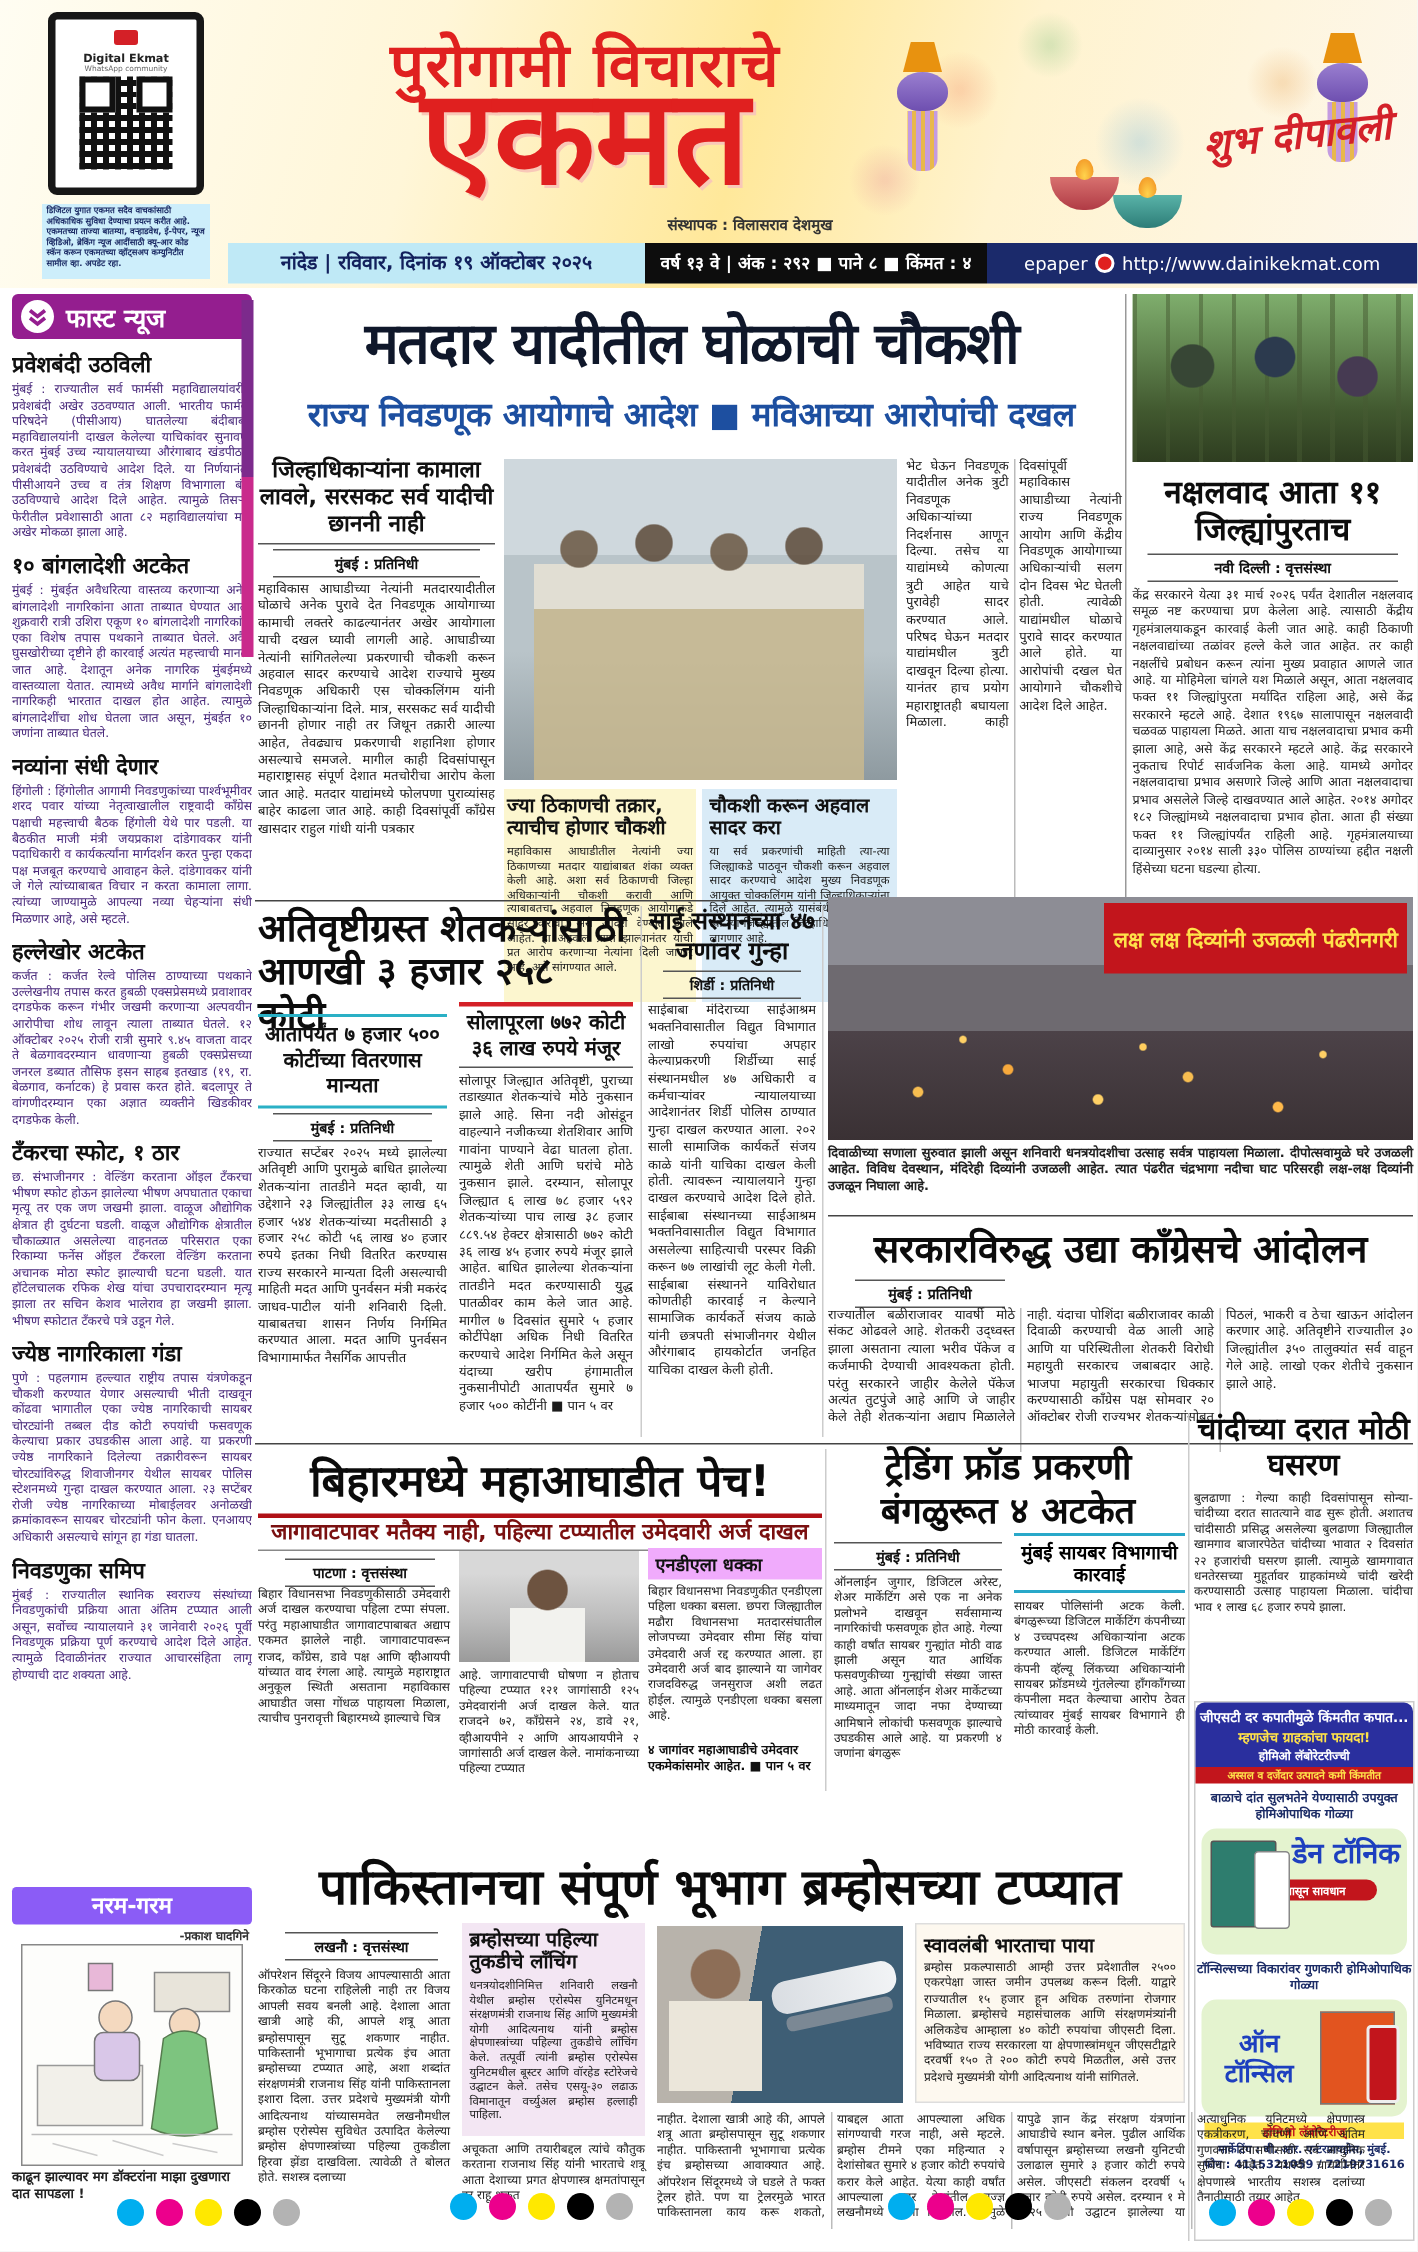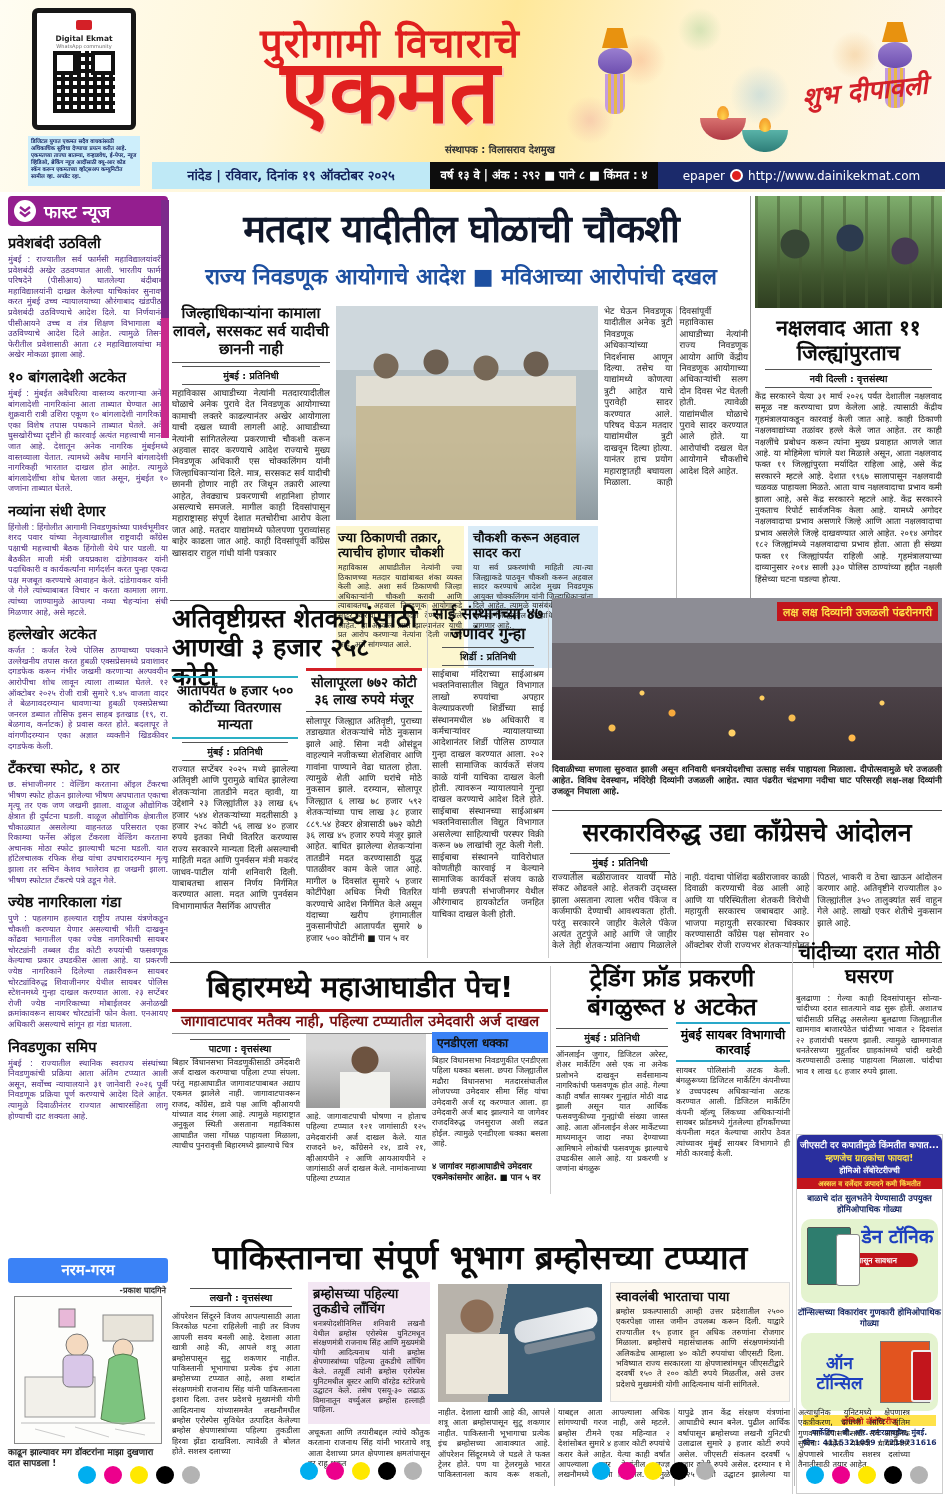--- a/index.html
+++ b/index.html
@@ -71,21 +71,21 @@
   .rail { position:absolute; left:8px; top:196px; width:160px; height:1058px; overflow:hidden; }
   .fast-head { height:30px; background:#941e8f; border-radius:4px; color:#fff; display:flex;
     align-items:center; gap:8px; padding-left:6px; }
   .fast-head .circ { width:22px; height:22px; border-radius:50%; background:#fff; display:flex;
     align-items:center; justify-content:center; }
   .fast-head .label { font-size:17px; font-weight:bold; }
   .fast-item { margin-top:6px; }
   .fast-item h3 { font-size:14.5px; font-weight:bold; color:#101010; margin-bottom:2px; }
   .fast-item p { font-size:8.2px; line-height:10.6px; color:#4a2a7c; text-align:justify; }
   .cartoon-blk { position:absolute; left:8px; top:1258px; width:160px; height:238px; }
-  .cartoon-head { height:25px; background:#3b82f6; color:#fff; font-weight:bold; font-size:15px;
+  .cartoon-head { height:25px; background:#8b5cf6; color:#fff; font-weight:bold; font-size:15px;
     text-align:center; line-height:25px; border-radius:3px; }
   .cartoon-author { text-align:right; font-size:8px; font-weight:bold; color:#333; margin:1px 2px; }
   .cartoon-frame { width:148px; height:148px; margin:0 auto; border:1px solid #888; background:#fdfdfb; }
   .cartoon-cap { font-size:8.8px; font-weight:bold; color:#222; margin-top:3px; line-height:11px; }
 
   
   .lead-bar { position:absolute; left:161px; top:200px; width:8px; height:118px; background:#7c2a8c; }
   .lead-bar2 { position:absolute; left:161px; top:318px; width:8px; height:120px; background:#c92a8c; }
   .lead-hl { position:absolute; left:174px; top:210px; width:574px; text-align:center;
     font-size:38px; font-weight:bold; color:#0f172a; line-height:1.05; letter-spacing:-1px; }
@@ -143,21 +143,21 @@
       radial-gradient(circle at 60px 130px,#f7bd50 0 3px,transparent 4px),
       radial-gradient(circle at 120px 115px,#f7a93c 0 3px,transparent 4px),
       radial-gradient(circle at 180px 135px,#ffd065 0 3px,transparent 4px),
       radial-gradient(circle at 240px 120px,#f7bd50 0 3px,transparent 4px),
       radial-gradient(circle at 300px 140px,#ffb94a 0 3px,transparent 4px),
       radial-gradient(circle at 90px 95px,#ffd065 0 2px,transparent 3px),
       radial-gradient(circle at 210px 100px,#ffce5e 0 2px,transparent 3px),
       radial-gradient(circle at 330px 105px,#ffd065 0 2px,transparent 3px),
       linear-gradient(180deg,#8d8d95 0 28%,#6e6a70 28% 55%,#4c4248 55%,#3a3134 100%); }
   .diwali-label { position:absolute; right:4px; top:4px; background:#c2151c; color:#ffe24a;
-    font-size:11px; font-weight:bold; padding:2px 6px; }
+    font-size:14px; font-weight:bold; padding:14px 6px; }
   .diwali-cap { position:absolute; left:552px; top:764px; width:390px; font-size:8.6px; line-height:11px;
     font-weight:bold; color:#222; text-align:justify; }
   .congress-hl { position:absolute; left:552px; top:814px; width:390px; text-align:center;
     font-size:25px; font-weight:bold; color:#0c0c0c; }
   .congress-by { position:absolute; left:560px; top:850px; width:120px; }
   .congress-body { position:absolute; left:552px; top:872px; width:390px; height:96px;
     column-count:3; column-gap:8px; column-rule:1px solid #bbb; }
 
   
   .bihar-hl { position:absolute; left:172px; top:966px; width:376px; text-align:center;
@@ -166,21 +166,21 @@
     font-size:14.5px; font-weight:bold; color:#7a1010; border-bottom:1px solid #888; padding-bottom:3px; }
   .bihar-by { position:absolute; left:180px; top:1036px; width:120px; }
   .bihar-c1 { position:absolute; left:172px; top:1058px; width:128px; height:128px; }
   .photo-tejashwi { left:306px; top:1034px; width:120px; height:74px;
     background:linear-gradient(180deg,#d8d8d8 0 20%,#bdbdbd 60%,#9a9a9a);}
   .photo-tejashwi:before { content:""; position:absolute; left:34px; top:12px; width:50px; height:62px;
     background:radial-gradient(circle at 25px 14px,#6d5340 0 13px,transparent 14px),
       linear-gradient(180deg,transparent 0 26px,#f2f2ee 26px 100%); }
   .bihar-c2 { position:absolute; left:306px; top:1112px; width:120px; height:76px; }
   .nda-box { position:absolute; left:432px; top:1032px; width:116px; }
-  .nda-box .bar { background:#3b82f6; font-size:12px; font-weight:bold; color:#111; padding:2px 5px; }
+  .nda-box .bar { background:#f0abfc; font-size:12px; font-weight:bold; color:#111; padding:2px 5px; }
   .nda-foot { position:absolute; left:432px; top:1160px; width:116px; font-size:8.4px; font-weight:bold; color:#111; }
   .trading-hl { position:absolute; left:554px; top:964px; width:236px; text-align:center;
     font-size:24px; font-weight:bold; line-height:29px; color:#0b0b0b; }
   .trading-by { position:absolute; left:556px; top:1028px; width:112px; }
   .cyber-box { position:absolute; left:676px; top:1022px; width:114px; font-size:12.5px; font-weight:bold;
     text-align:center; line-height:15px; border-top:2px solid #29a8c9; border-bottom:2px solid #29a8c9; padding:3px 0; }
   .trading-c1 { position:absolute; left:556px; top:1050px; width:112px; height:146px; }
   .trading-c2 { position:absolute; left:676px; top:1066px; width:114px; height:130px; }
   .silver-hl { position:absolute; left:796px; top:940px; width:146px; text-align:center;
     font-size:20px; font-weight:bold; line-height:24px; color:#0b0b0b; }

